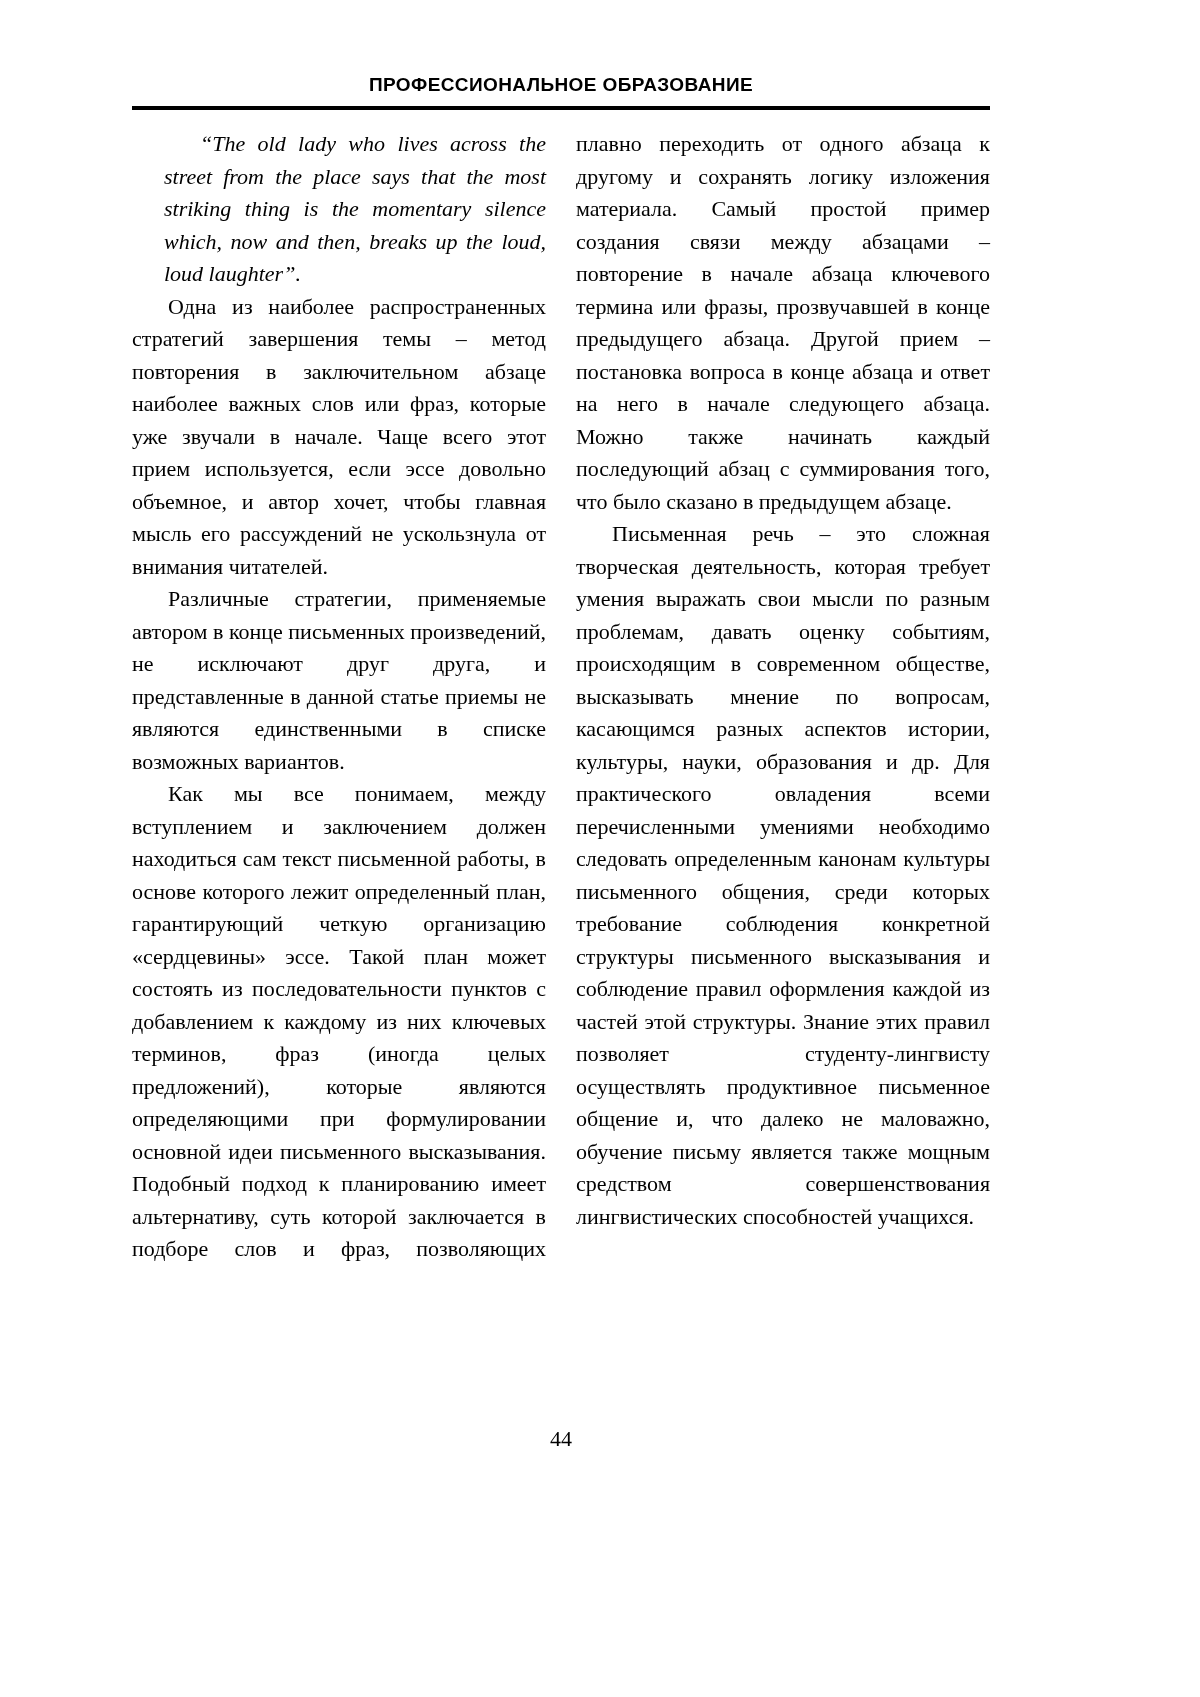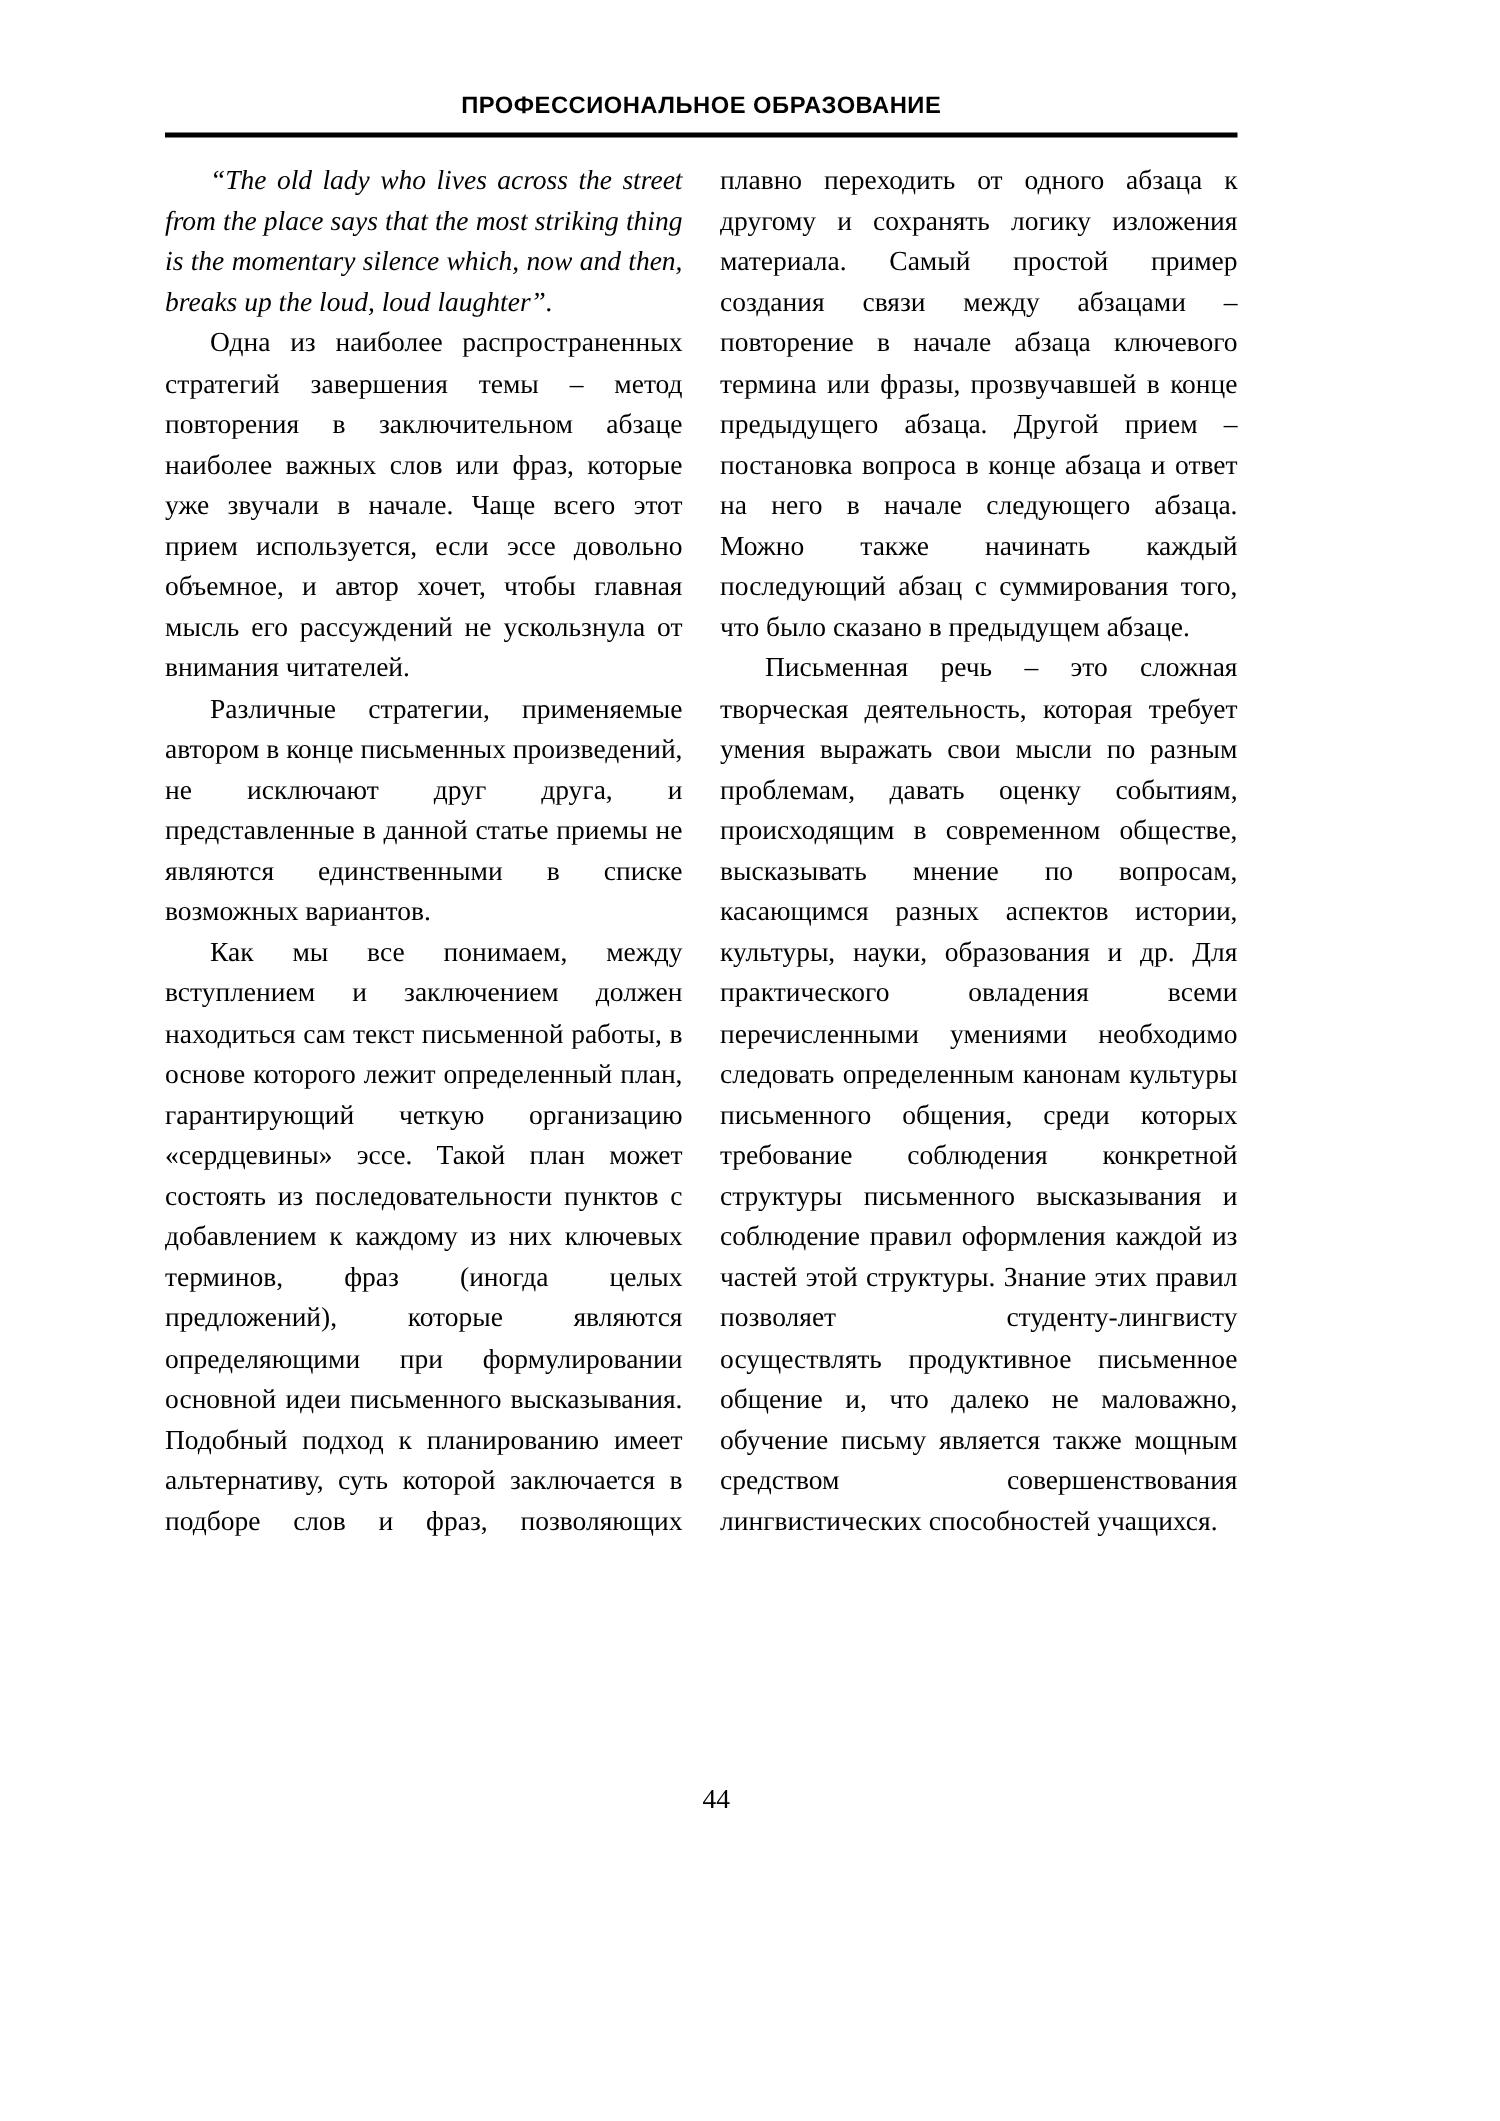--- a/index.html
+++ b/index.html
@@ -49,30 +49,31 @@
     hyphens: auto;
     -webkit-hyphens: auto;
   }
   .col p {
     margin: 0;
     padding: 0;
     text-indent: 36px;
   }
   .col p.quote {
     font-style: italic;
+    margin-left: 32px;
   }
   .col p.no-indent {
     text-indent: 0;
   }
   .col p.runs-over {
     text-align-last: justify;
   }
   .page-number {
     position: absolute;
-    left: 144px;
+    left: 132px;
     top: 1426px;
     width: 858px;
     text-align: center;
     font-size: 22px;
     font-family: "Liberation Serif", serif;
   }
 </style>
 </head>
 <body>
 

